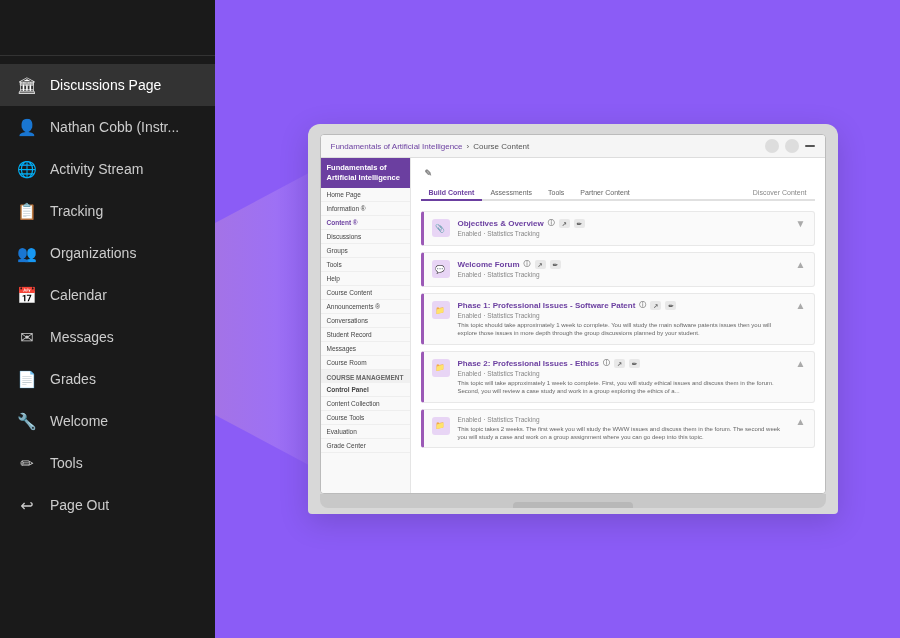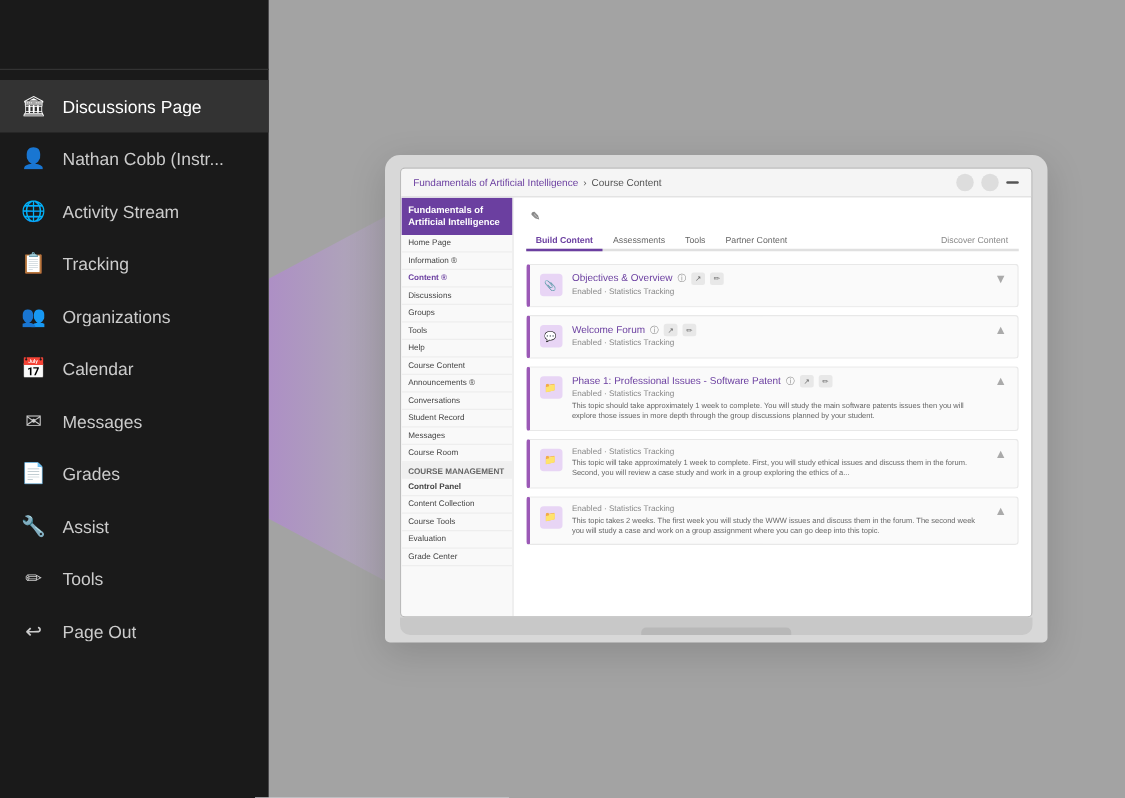--- a/index.html
+++ b/index.html
@@ -72,21 +72,21 @@
       text-overflow: ellipsis;
     }
 
     
     .main-area {
       flex: 1;
       display: flex;
       align-items: center;
       justify-content: center;
       position: relative;
-      background: #a3a3a3;
+      background: #8b5cf6;
     }
 
     
     .beam-effect {
       position: absolute;
       left: 0;
       top: 50%;
       transform: translateY(-50%);
       width: 120px;
       height: 320px;
@@ -284,25 +284,25 @@
       justify-content: center;
       font-size: 8px;
       flex-shrink: 0;
       margin-top: 1px;
     }
     .content-item-body {
       flex: 1;
     }
     .content-item-title {
       font-size: 8px;
-      font-weight: 400;
+      font-weight: 700;
       color: #6b3fa0;
       margin-bottom: 2px;
       display: flex;
-      align-items: flex-start;
+      align-items: flex-end;
       gap: 4px;
     }
     .content-item-status {
       font-size: 6.5px;
       color: #888;
       margin-bottom: 2px;
     }
     .content-item-desc {
       font-size: 6px;
       color: #666;
@@ -364,21 +364,21 @@
       <div class="nav-item">
     <span class="nav-icon">✉</span>
     <span class="nav-label">Messages</span>
   </div>
       <div class="nav-item">
     <span class="nav-icon">📄</span>
     <span class="nav-label">Grades</span>
   </div>
       <div class="nav-item">
     <span class="nav-icon">🔧</span>
-    <span class="nav-label">Assist</span>
+    <span class="nav-label">Welcome</span>
   </div>
       <div class="nav-item">
     <span class="nav-icon">✏</span>
     <span class="nav-label">Tools</span>
   </div>
       <div class="nav-item">
     <span class="nav-icon">↩</span>
     <span class="nav-label">Page Out</span>
   </div>
     </div>
@@ -488,20 +488,26 @@
       <div class="content-item-status">Enabled · Statistics Tracking</div>
       <div class="content-item-desc">This topic should take approximately 1 week to complete. You will study the main software patents issues then you will explore those issues in more depth through the group discussions planned by your student.</div>
     </div>
     <div class="content-item-actions">
       <span class="action-chevron">▲</span>
     </div>
   </div>
                 <div class="content-item">
     <div class="content-item-icon">📁</div>
     <div class="content-item-body">
+      <div class="content-item-title">
+        Phase 2: Professional Issues - Ethics
+        <span class="item-info-icon">ⓘ</span>
+        <span class="item-badge">↗</span>
+        <span class="item-badge">✏</span>
+      </div>
       <div class="content-item-status">Enabled · Statistics Tracking</div>
       <div class="content-item-desc">This topic will take approximately 1 week to complete. First, you will study ethical issues and discuss them in the forum. Second, you will review a case study and work in a group exploring the ethics of a...</div>
     </div>
     <div class="content-item-actions">
       <span class="action-chevron">▲</span>
     </div>
   </div>
                 <div class="content-item">
     <div class="content-item-icon">📁</div>
     <div class="content-item-body">

